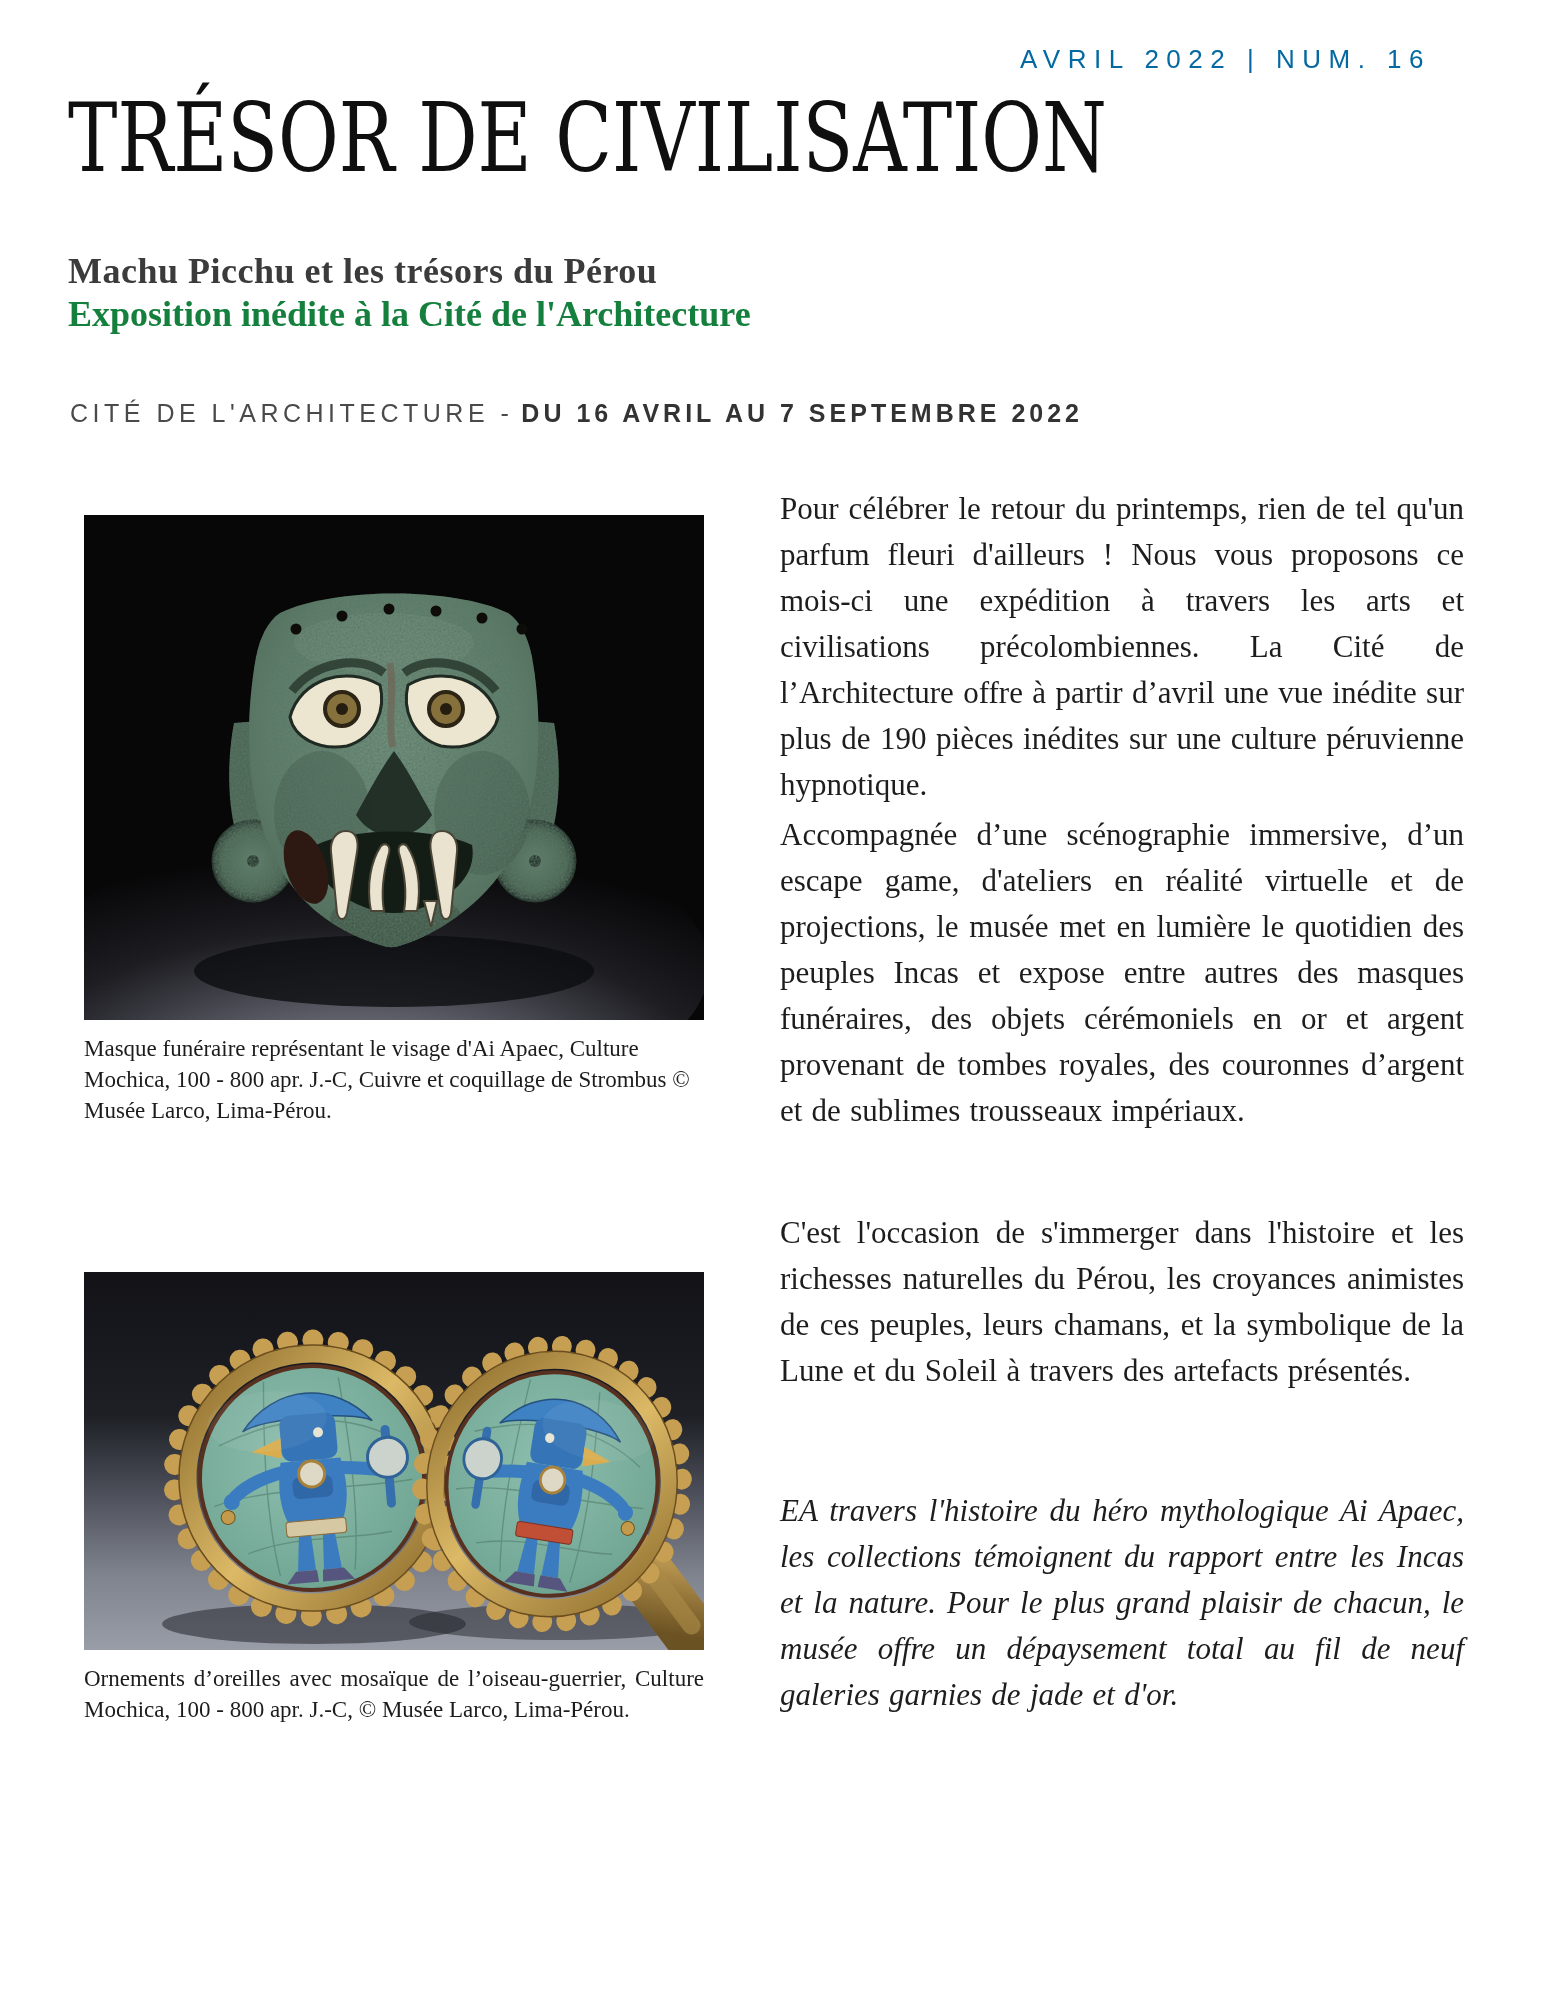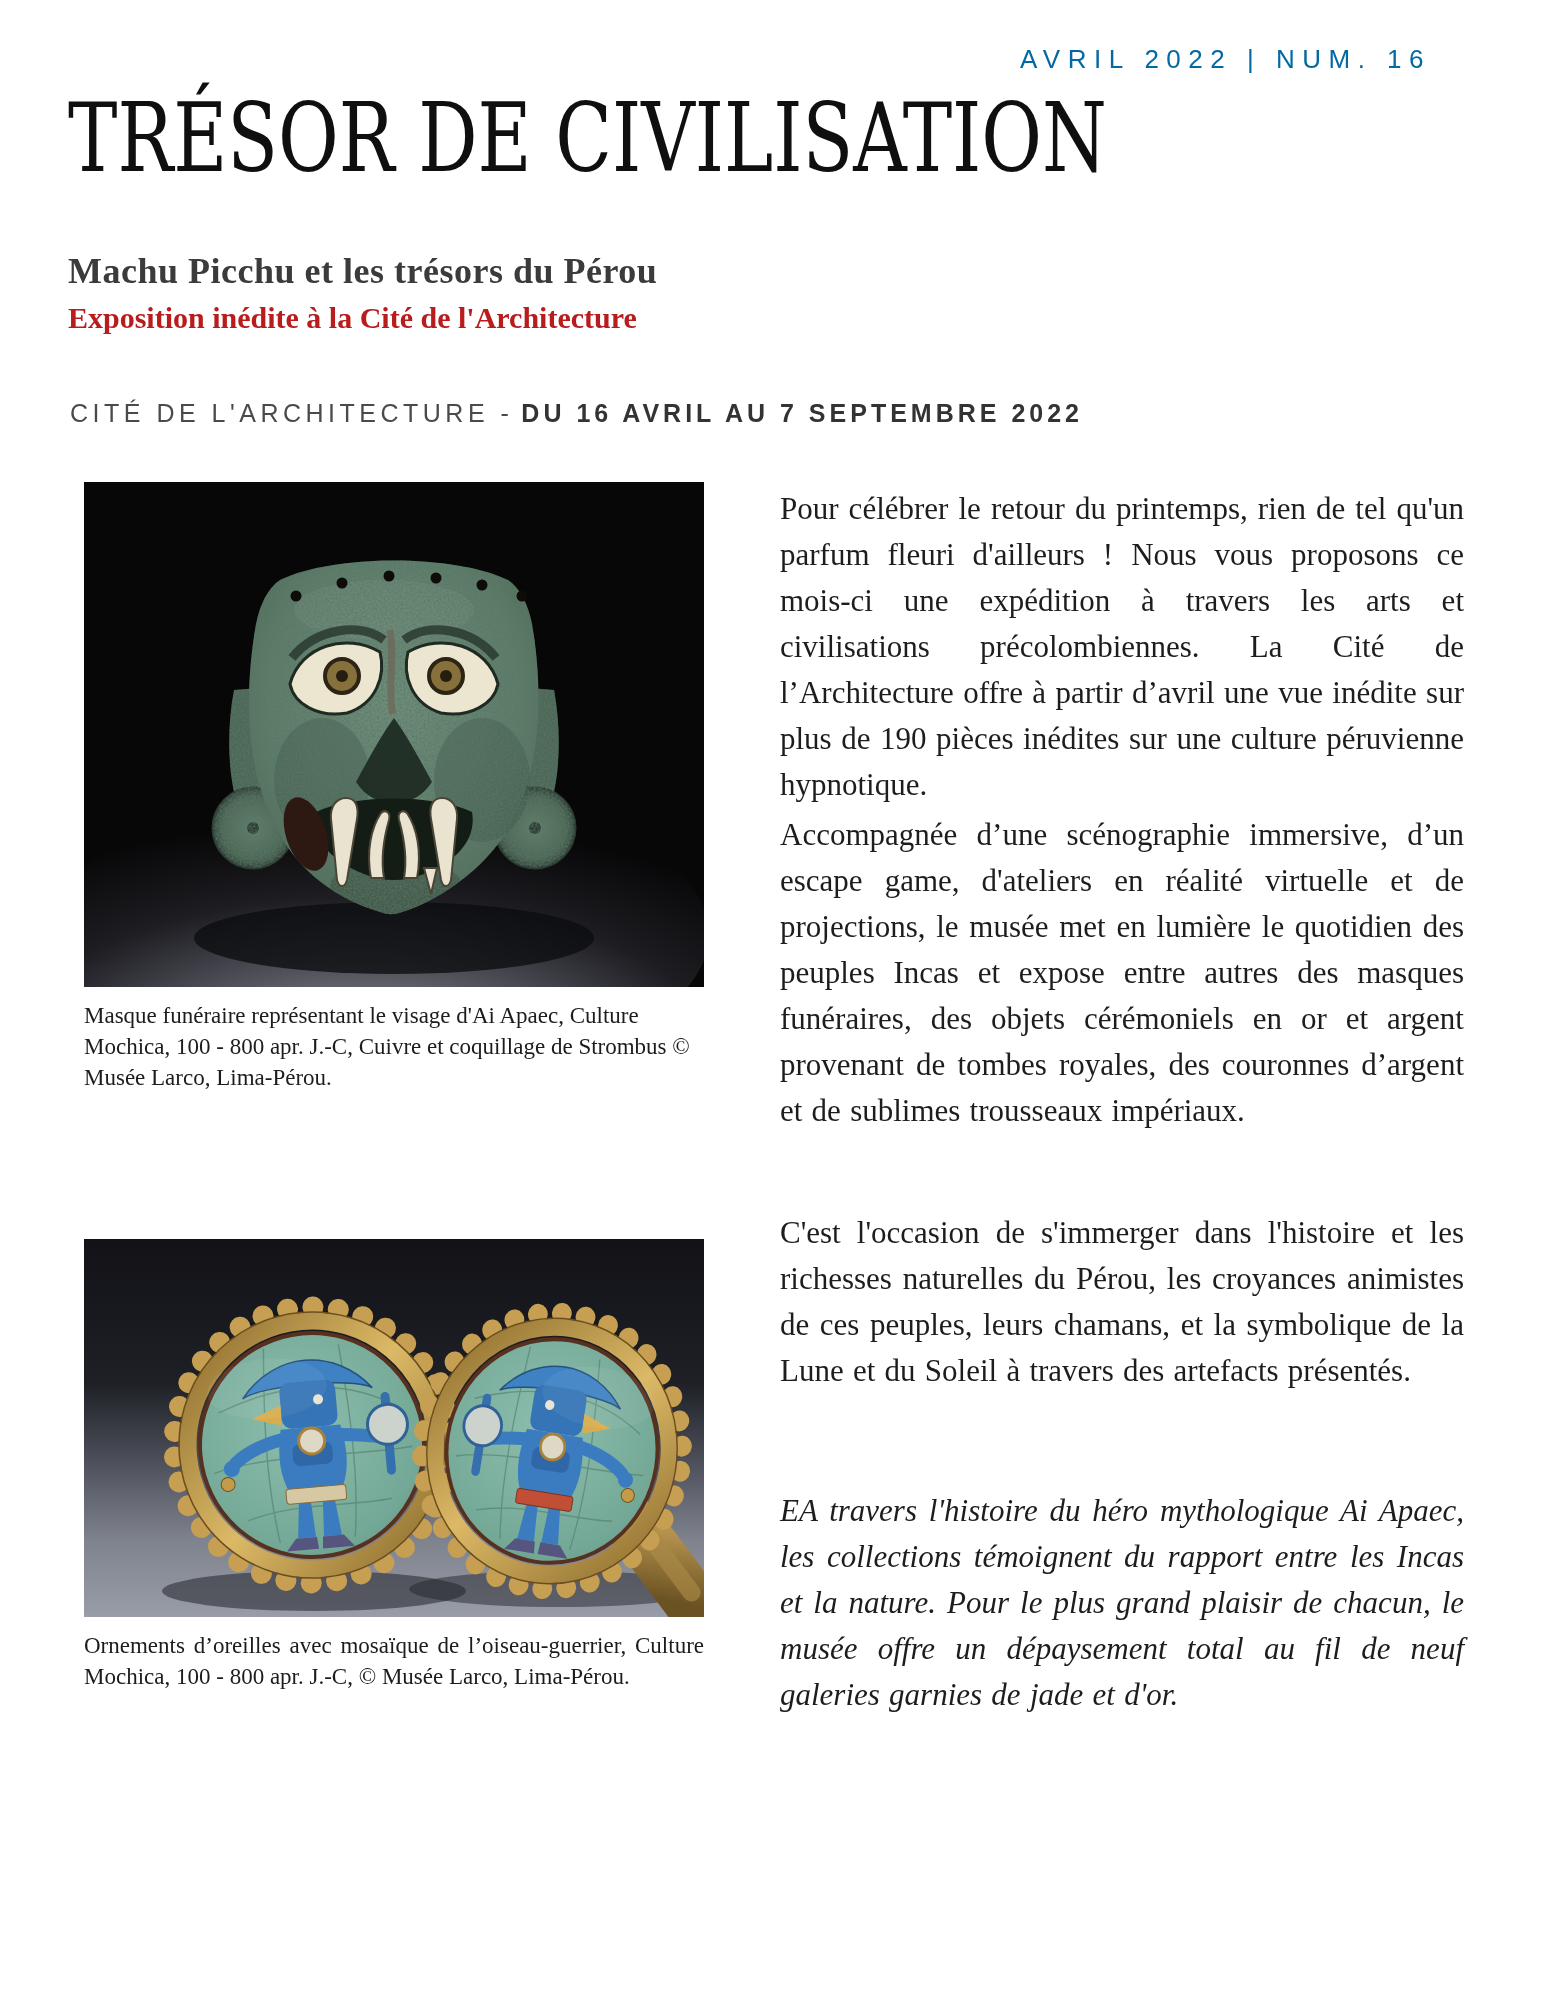--- a/index.html
+++ b/index.html
@@ -8,27 +8,27 @@
   
   .issue{padding-top:44px;padding-right:114px;text-align:right;
          font-family:"Liberation Sans",sans-serif;font-size:26px;letter-spacing:7.5px;color:#0369a1;}
   .masthead-title{margin:10px 12px 0 68px;font-family:"DejaVu Serif",serif;font-weight:500;
                   font-size:95px;line-height:1.12;color:#0f0f0f;}
   .masthead-title .condense{display:inline-block;transform:scaleX(0.78);transform-origin:left center;white-space:nowrap;}
   .kicker{margin:4px 0 0 70px;font-family:"DejaVu Serif",serif;font-style:italic;
           font-size:42px;letter-spacing:13px;color:#151515;}
   
   .headline{margin:62px 0 0 68px;font-weight:700;font-size:36px;color:#3b3b3b;letter-spacing:0.5px;line-height:1.05;}
-  .subheadline{margin:10px 0 0 68px;font-weight:700;font-size:30px;color:#b91c1c;}
+  .subheadline{margin:2px 0 0 68px;font-weight:700;font-size:36px;color:#15803d;}
   .venueline{margin:64px 0 0 70px;font-family:"Liberation Sans",sans-serif;font-size:25px;
              letter-spacing:4.5px;color:#4a4a4a;white-space:nowrap;}
   .venueline .dates{font-weight:700;color:#333333;margin-left:8px;letter-spacing:4px;}
   
   .columns{display:flex;margin:54px 77px 0 84px;gap:72px;align-items:flex-start;}
-  .col-left{flex:0 0 620px;width:620px;}
+  .col-left{flex:0 0 620px;width:620px;margin-top:33px;}
   .col-right{flex:1;min-width:0;}
   figure{margin:0;}
   .photo{display:block;width:620px;}
   .photo.mask{height:505px;}
   .photo.ears{height:378px;}
   figcaption{margin-top:13px;font-size:23px;line-height:31px;color:#1c1c1c;}
   .fig-ears{margin-top:146px;}
   .fig-ears figcaption{text-align:justify;}
   .col-right p{margin:4px;font-size:31px;line-height:46px;text-align:justify;color:#1d1d1d;word-spacing:1.5px;}
   .col-right p.p3{margin-top:76px;}

